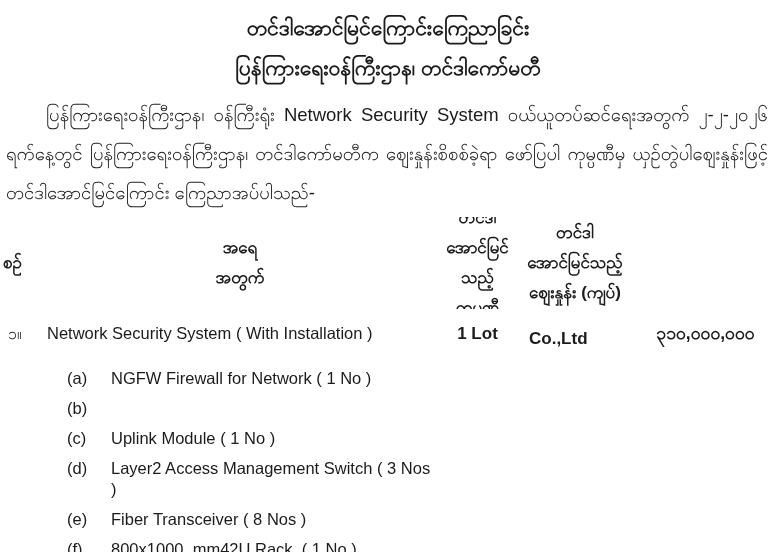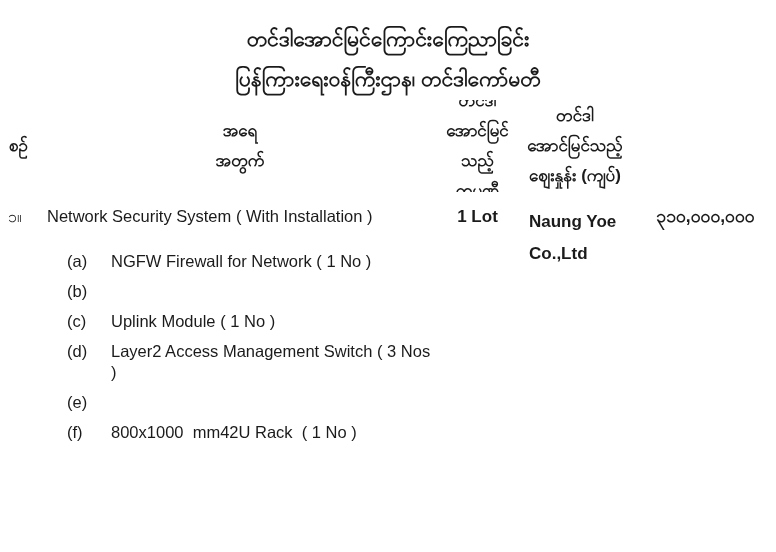--- a/index.html
+++ b/index.html
@@ -13,21 +13,20 @@
     margin:0 auto;
   }
   
   .title {
     text-align:center;
     font-weight:700;
     font-size:21px;
     line-height:34px;
     height:34px;
     overflow:hidden;
-    margin-top:11px;
   }
   .title1 { padding-top:11px; }
   .title2 { margin-top:6px; }
 
   
   .intro {
     margin:10px 8px 0 6px;
     height:118px;
     overflow:hidden;
     font-size:18.5px;
@@ -50,21 +49,21 @@
   }
   .thead .cell {
     display:flex;
     flex-direction:column;
     justify-content:center;
     align-items:center;
     text-align:center;
     line-height:30px;
     overflow:hidden;
   }
-  .thead .cell-serial { align-items:flex-start; padding-left:9px; }
+  .thead .cell-serial { align-items:flex-start; padding-left:3px; }
 
   .trow { margin-top:14px; font-size:16.5px; }
   .cell-rowserial { padding-left:8px; font-size:16px; }
   .cell-item { padding-left:7px; }
   .item-line { line-height:21px; white-space:pre-wrap; }
   .subitem { display:flex; margin-top:9px; line-height:21px; }
   .subitem.first { margin-top:24px; }
   .sub-label { width:44px; margin-left:20px; flex:none; }
   .sub-text { white-space:pre-wrap; }
   .cell-qty {
@@ -89,20 +88,21 @@
 </style>
 </head>
 <body>
 
 <div class="page">
 
   <div class="title title1">တင်ဒါအောင်မြင်ကြောင်းကြေညာခြင်း</div>
 
   <div class="title title2">ပြန်ကြားရေးဝန်ကြီးဌာန၊ တင်ဒါကော်မတီ</div>
 
+  <p class="intro">ပြန်ကြားရေးဝန်ကြီးဌာန၊ ဝန်ကြီးရုံး Network Security System ဝယ်ယူတပ်ဆင်ရေးအတွက် ၂-၂-၂၀၂၆ ရက်နေ့တွင် ပြန်ကြားရေးဝန်ကြီးဌာန၊ တင်ဒါကော်မတီက ဈေးနှုန်းစိစစ်ခဲ့ရာ ဖော်ပြပါ ကုမ္ပဏီမှ ယှဉ်တွဲပါဈေးနှုန်းဖြင့် တင်ဒါအောင်မြင်ကြောင်း ကြေညာအပ်ပါသည်-</p>
 
   <div class="grid thead">
     <div class="cell cell-serial">
       <span>စဉ်</span>
     </div>
     <div class="cell">
       <span>အရေ</span>
       <span>အတွက်</span>
     </div>
     <div class="cell">
@@ -134,30 +134,30 @@
       <div class="subitem">
         <span class="sub-label">(c)</span>
         <span class="sub-text">Uplink Module ( 1 No )</span>
       </div>
       <div class="subitem">
         <span class="sub-label">(d)</span>
         <span class="sub-text">Layer2 Access Management Switch ( 3 Nos )</span>
       </div>
       <div class="subitem">
         <span class="sub-label">(e)</span>
+        <span class="sub-text">Fiber Transceiver ( 8 Nos )</span>
       </div>
       <div class="subitem">
         <span class="sub-label">(f)</span>
         <span class="sub-text">800x1000  mm42U Rack  ( 1 No )</span>
       </div>
     </div>
 
     <div class="cell-qty">1 Lot</div>
 
     <div class="cell-company">
-      <div class="company-line">Naung Yoe</div>
       <div class="company-line">Co.,Ltd</div>
     </div>
 
     <div class="cell-price">၃၁၀,၀၀၀,၀၀၀</div>
   </div>
 
 </div>
 
 </body></html>

